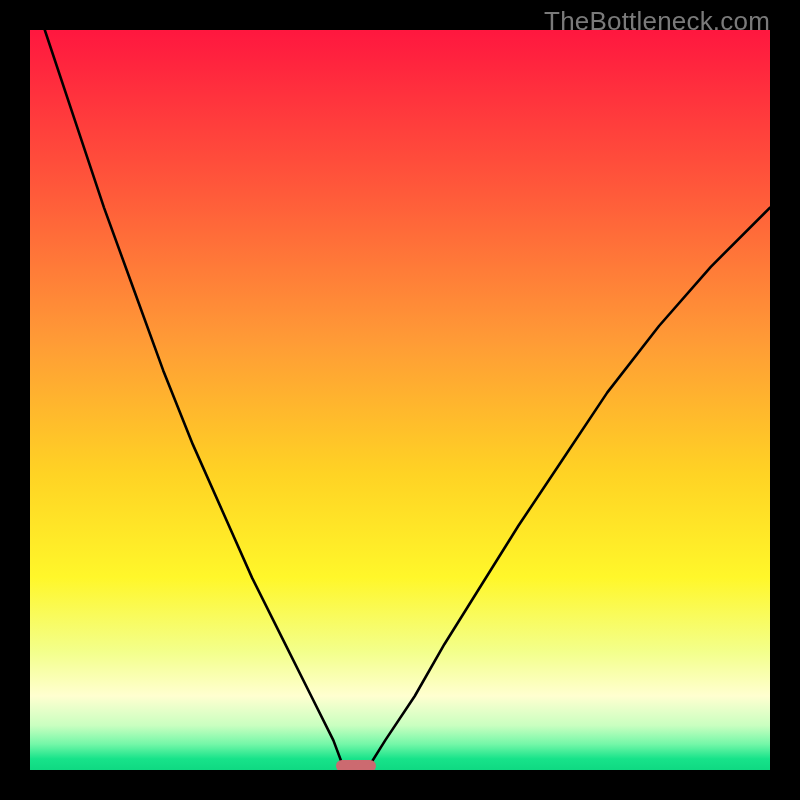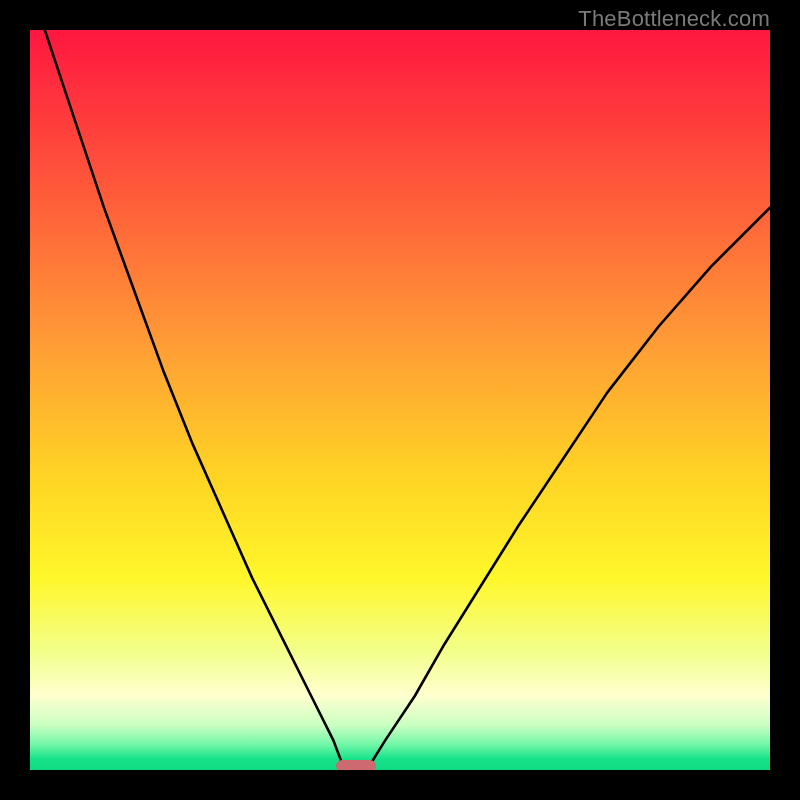--- a/index.html
+++ b/index.html
@@ -30,21 +30,21 @@
     position: absolute;
     left: 0; top: 0;
     width: 100%;
     height: 100%;
   }
   .watermark {
     position: absolute;
     top: 6px;
     right: 30px;
     color: #7a7a7a;
-    font-size: 22px;
+    font-size: 26px;
     font-weight: 500;
     letter-spacing: 0.2px;
   }
   svg.curve {
     position: absolute;
     left: 0; top: 0;
     width: 100%;
     height: 100%;
   }
   .marker {

